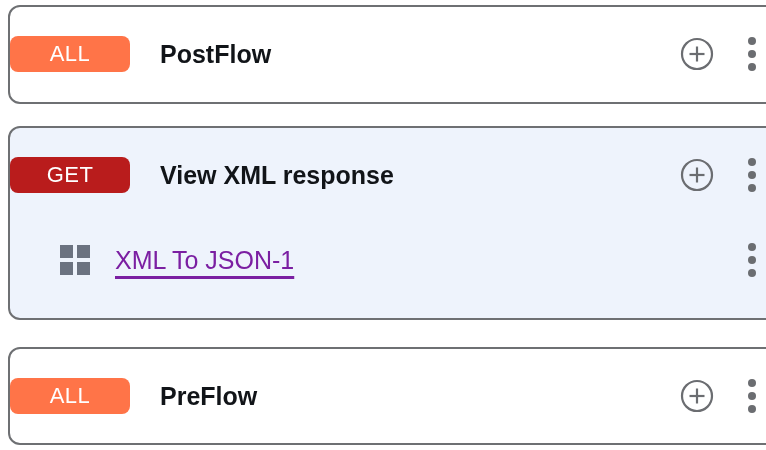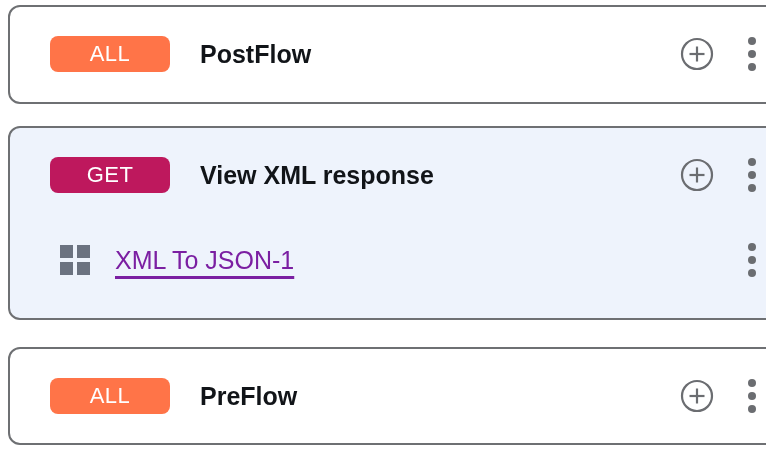--- a/index.html
+++ b/index.html
@@ -44,34 +44,33 @@
     display: flex;
     align-items: center;
     height: 72px;
   }
   .flow-row.header-row { margin-top: 11px; }
   .child-row { height: 62px; margin-top: 18px; }
 
   
   .method-badge {
     flex: 0 0 auto;
-    margin-left: 40px;
     width: 120px;
     height: 36px;
     border-radius: 8px;
     color: #ffffff;
     font-size: 22px;
     letter-spacing: 0.5px;
     display: flex;
     align-items: center;
     justify-content: center;
     user-select: none;
   }
   .method-badge.all { background: #ff7448; }
-  .method-badge.get { background: #be185d; }
+  .method-badge.get { background: #b91c1c; }
 
   
   .flow-title {
     flex: 1 1 auto;
     margin-left: 30px;
     font-size: 25px;
     font-weight: bold;
     color: #111418;
     white-space: nowrap;
   }

